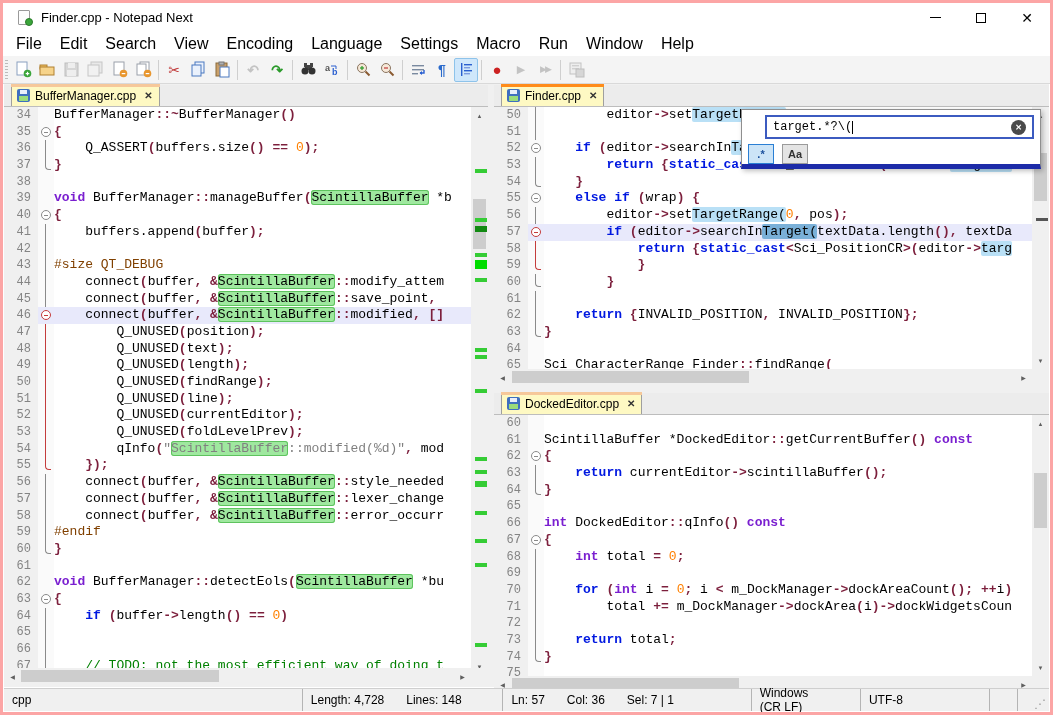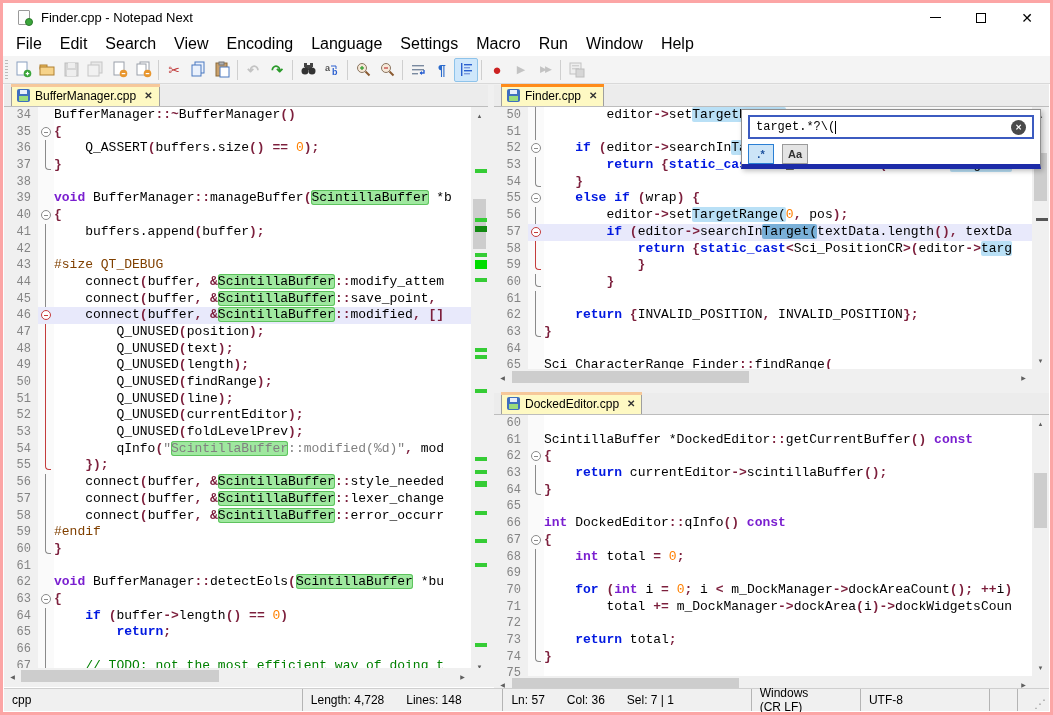--- a/index.html
+++ b/index.html
@@ -85,21 +85,21 @@
   .hscroll { position:absolute; height:16px; background:#f0f0f0; }
   .sb-arrow { position:absolute; width:17px; height:17px; display:flex; align-items:center; justify-content:center; font-size:6px; color:#5f5f5f; }
   .hscroll .sb-arrow { height:16px; }
   .vthumb { position:absolute; left:2px; right:2px; background:#cdcdcd; }
   .hthumb { position:absolute; top:2px; bottom:2px; background:#cdcdcd; }
   .mark { position:absolute; left:4px; right:1px; background:#35cc35; }
   .corner { position:absolute; right:0; width:17px; height:16px; background:#f0f0f0; }
 
   
   .search-popup { position:absolute; left:247px; top:24px; width:300px; height:60px; background:#fff; border:1px solid #8f8f8f; border-bottom:5px solid #1c2ba8; box-shadow:2px 2px 5px rgba(0,0,0,.25); z-index:10; }
-  .search-input { position:absolute; left:6px; right:6px; top:5px; height:24px; border:2px solid #3c5bc0; background:#fff; display:flex; align-items:center; padding:0 6px; }
+  .search-input { position:absolute; left:23px; right:6px; top:5px; height:24px; border:2px solid #3c5bc0; background:#fff; display:flex; align-items:center; padding:0 6px; }
   .search-query { font:12px "Liberation Mono", monospace; color:#000; }
   .caret { display:inline-block; width:1px; height:13px; background:#000; vertical-align:-2px; }
   .clear-btn { margin-left:auto; width:15px; height:15px; border-radius:50%; background:#4a4a4a; color:#fff; font-size:8px; font-weight:bold; display:flex; align-items:center; justify-content:center; }
   .opt-row { position:absolute; left:6px; top:34px; display:flex; gap:8px; }
   .opt-btn { min-width:26px; height:20px; font-size:11px; font-weight:bold; display:flex; align-items:center; justify-content:center; padding:0 4px; }
   .opt-on  { background:#cce4f7; border:1px solid #2a7fd4; color:#1a4f9c; }
   .opt-off { background:#e4e4e4; border:1px solid #9a9a9a; color:#333; }
 
   
   .statusbar { position:absolute; left:1px; right:1px; bottom:1px; height:23px; background:#f0f0f0; border-top:1px solid #cfcfcf; display:flex; align-items:center; font-size:12px; color:#000; }
@@ -453,21 +453,20 @@
             <span class="codeline"><span class="tk-o">{</span></span>
           </div>
           <div class="row">
             <span class="ln">64</span>
             <span class="fold f-l"></span>
             <span class="codeline"><span class="tk-d">    </span><span class="tk-k">if</span><span class="tk-o"> (</span><span class="tk-d">buffer</span><span class="tk-o">-&gt;</span><span class="tk-d">length</span><span class="tk-o">() == </span><span class="tk-n">0</span><span class="tk-o">)</span></span>
           </div>
           <div class="row">
             <span class="ln">65</span>
             <span class="fold f-l"></span>
-            <span class="codeline"><span class="tk-d">        </span><span class="tk-k">return</span><span class="tk-o">;</span></span>
           </div>
           <div class="row">
             <span class="ln">66</span>
             <span class="fold f-l"></span>
             <span class="codeline"></span>
           </div>
           <div class="row">
             <span class="ln">67</span>
             <span class="fold f-l"></span>
             <span class="codeline"><span class="tk-c">    // TODO: not the most efficient way of doing t</span></span>

